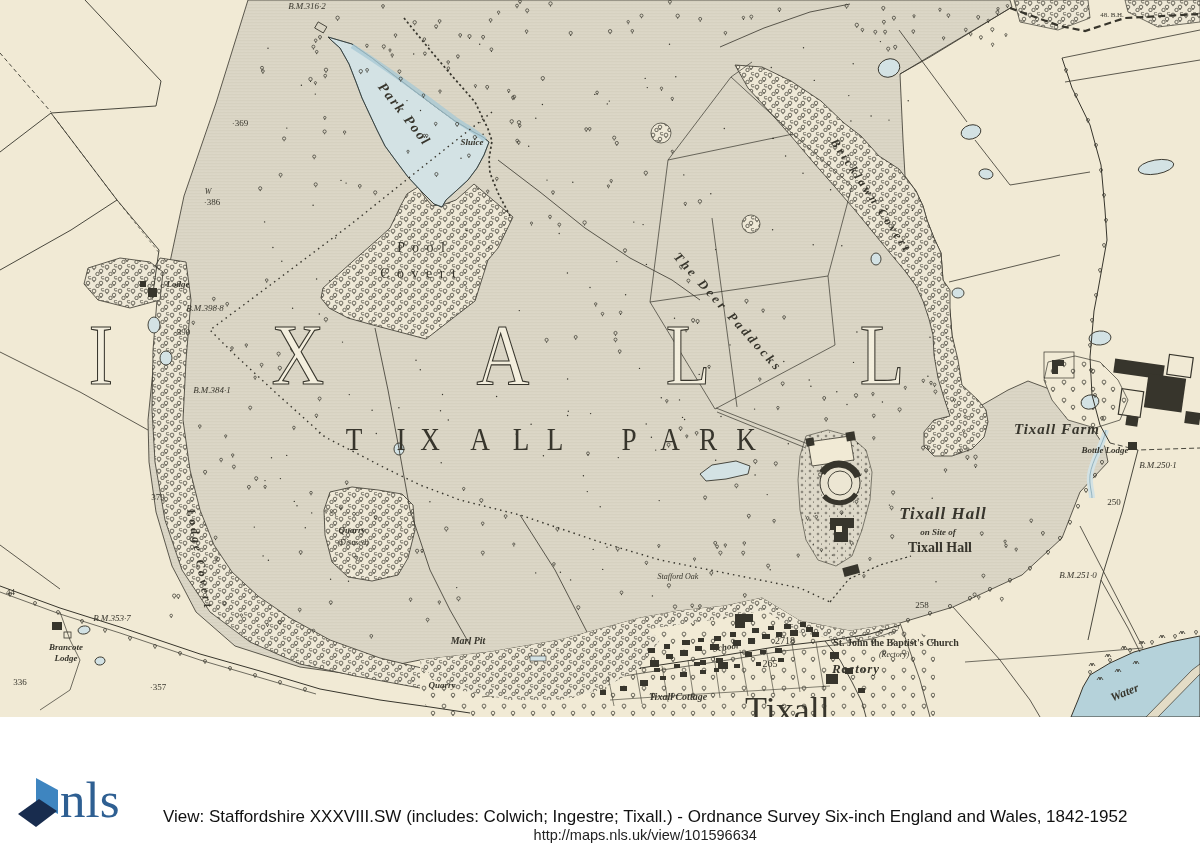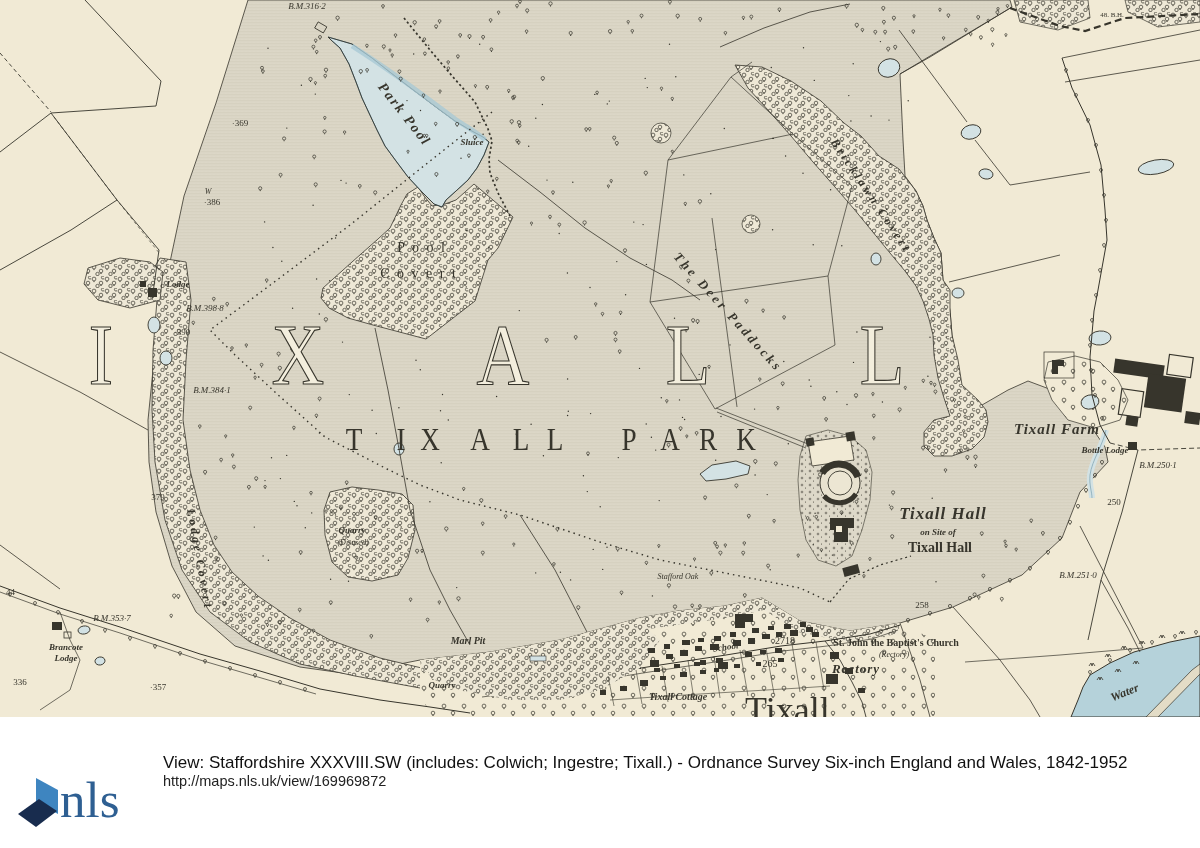--- a/index.html
+++ b/index.html
@@ -1,18 +1,18 @@
 <!DOCTYPE html>
 <html><head>
 <meta charset="utf-8">
 <style>
 html,body{margin:0;padding:0;background:#ffffff;}
 #page{position:relative;width:1200px;height:848px;overflow:hidden;background:#ffffff;font-family:"Liberation Sans",sans-serif;}
 #footer{position:absolute;left:0;top:717px;width:1200px;height:131px;background:#ffffff;}
-#ftext{position:absolute;left:163px;top:753px;}
+#ftext{position:absolute;left:163px;top:807px;text-align:center;}
 #ftext .l1{font-size:17px;color:#111111;line-height:1.18;}
 #ftext .l2{font-size:14.5px;color:#222222;}
 #logo{position:absolute;left:18px;top:770px;width:130px;height:66px;}
 </style>
 </head>
 <body>
 <div id="page">
 <svg width="1200" height="717" viewBox="0 0 1200 717" style="display:block">
 <defs>
 <pattern id="parkstripe" width="4" height="3" patternUnits="userSpaceOnUse">
@@ -1311,15 +1311,15 @@
 <polygon points="18,8 40,20 40,44 18,32" fill="#3e85c0"></polygon>
 
 <polygon points="0,44 21,29 39,41 18,57" fill="#182c4e"></polygon>
 
 <text x="42" y="47" font-family="Liberation Serif" font-size="51" fill="#2e5f92">nls</text>
 </svg>
 </div>
 
 <div id="ftext">
 <div class="l1">View: Staffordshire XXXVIII.SW (includes: Colwich; Ingestre; Tixall.) - Ordnance Survey Six-inch England and Wales, 1842-1952</div>
-<div class="l2">http://maps.nls.uk/view/169969872</div>
+<div class="l2">http://maps.nls.uk/view/101596634</div>
 </div>
 </div>
 
 </body></html>

